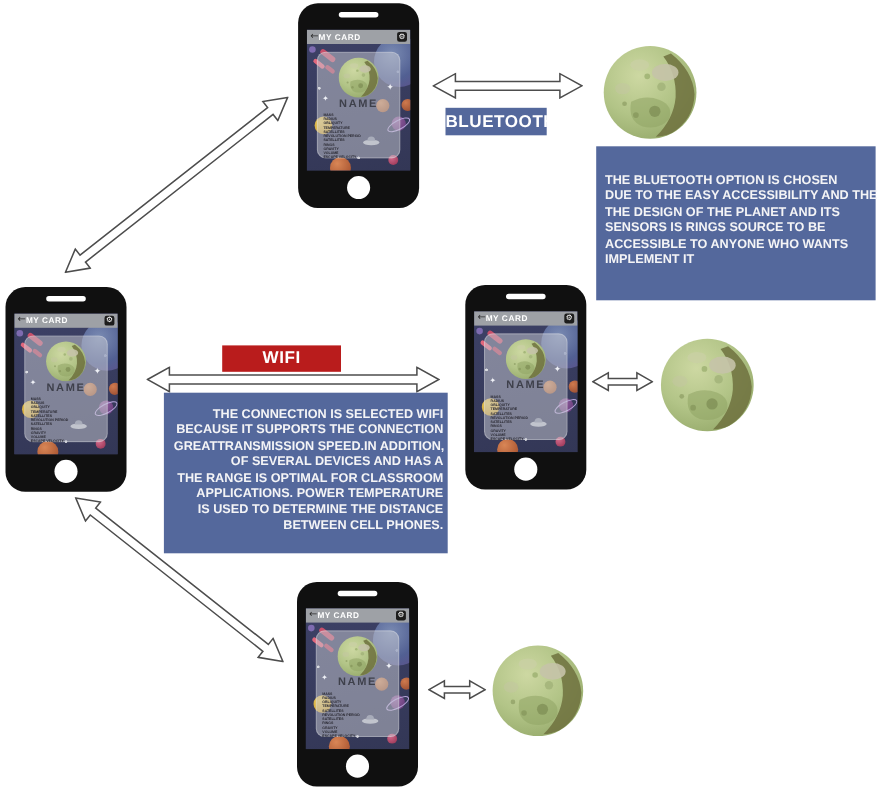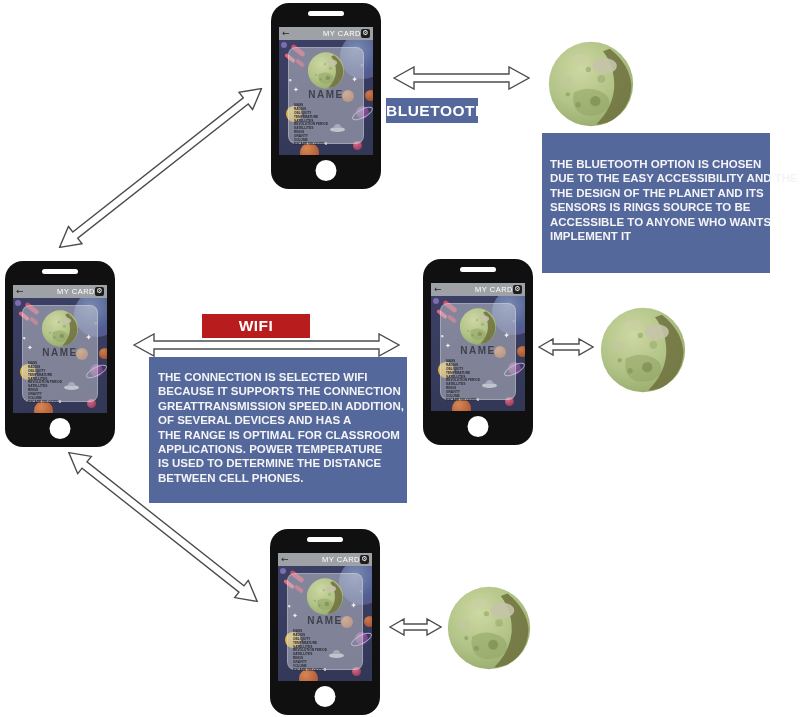--- a/index.html
+++ b/index.html
@@ -4,21 +4,21 @@
 <style>
   html,body{margin:0;padding:0;background:#ffffff;font-family:"Liberation Sans",sans-serif;}
   #canvas{position:relative;width:800px;height:717px;background:#ffffff;overflow:hidden;}
 
   
   .phone{position:absolute;width:110px;height:186px;background:#101010;border-radius:18px;}
   .speaker{position:absolute;top:8px;left:50%;transform:translateX(-50%);width:36px;height:5px;background:#ffffff;border-radius:3px;}
   .screen{position:absolute;top:24px;left:8px;right:8px;bottom:34px;background:#383c5e;overflow:hidden;}
   .appbar{position:absolute;top:0;left:0;right:0;height:13px;background:#9ea1a6;display:flex;align-items:center;padding:0 3px;box-sizing:border-box;z-index:5;}
   .back{color:#2b2b2b;font-size:9px;line-height:13px;font-family:"DejaVu Sans",sans-serif;}
-  .apptitle{flex:1;text-align:right;color:#ffffff;font-size:7.5px;font-weight:normal;letter-spacing:.5px;}
+  .apptitle{flex:1;text-align:left;color:#ffffff;font-size:7.5px;font-weight:bold;letter-spacing:.5px;}
   .gear{width:9px;height:9px;background:#1d1d1d;border-radius:2px;color:#ffffff;font-size:7px;line-height:9px;text-align:center;font-family:"DejaVu Sans",sans-serif;}
   .space{position:absolute;top:13px;left:0;right:0;bottom:0;
     background-image:
       radial-gradient(circle 1px at 12% 35%, rgba(255,255,255,.9) 0 1px, transparent 1.5px),
       radial-gradient(circle 1px at 88% 22%, rgba(255,255,255,.8) 0 1px, transparent 1.5px),
       radial-gradient(circle 1px at 50% 90%, rgba(255,255,255,.7) 0 1px, transparent 1.5px),
       linear-gradient(165deg,#3c4065,#333756);}
   .space i{position:absolute;display:block;}
   .streak{border-radius:4px;transform:rotate(38deg);}
   .s1{left:11px;top:8px;width:16px;height:5px;background:#c7506b;}
@@ -64,26 +64,26 @@
   .arrow polygon{fill:#ffffff;stroke:#4d4d4d;stroke-width:1.4;stroke-linejoin:miter;}
   .arrow--diag-top{left:31px;top:156px;transform:rotate(-38.2deg);}
   .arrow--bt{left:393px;top:66px;}
   .arrow--wifi{left:133px;top:333px;}
   .arrow--diag-bottom{left:42px;top:515px;transform:rotate(38.3deg);}
   .arrow--moon-right{left:538px;top:337px;}
   .arrow--moon-bottom{left:389px;top:617px;}
 
   
   .conn-label{position:absolute;color:#ffffff;font-weight:bold;text-align:center;letter-spacing:.5px;}
-  .label--bluetooth{left:386px;top:98px;width:92px;height:25px;font-size:15.5px;line-height:25px;}
+  .label--bluetooth{left:405px;top:98px;width:92px;height:25px;font-size:15.5px;line-height:25px;}
   .label--wifi{left:202px;top:314px;width:108px;height:24px;font-size:15.5px;line-height:24px;}
   .note{position:absolute;color:#f4f4f6;font-weight:bold;font-size:11.5px;line-height:1.25;box-sizing:border-box;}
   .note div{white-space:nowrap;}
-  .note--bluetooth{left:542px;top:133px;width:228px;height:140px;padding:24px 4px 0 8px;}
-  .note--wifi{left:149px;top:357px;width:258px;height:146px;padding:13px 4px 0 9px;}
+  .note--bluetooth{left:542px;top:133px;width:254px;height:140px;padding:24px 4px 0 8px;}
+  .note--wifi{left:149px;top:357px;width:258px;height:146px;padding:13px 4px 0 9px;text-align:right;}
 </style>
 </head>
 <body>
 
 <svg width="0" height="0" style="position:absolute" aria-hidden="true">
   <defs>
     <radialGradient id="moonGrad" cx="38%" cy="32%" r="78%">
       <stop offset="0%" stop-color="#cdd8a2"></stop>
       <stop offset="55%" stop-color="#b2c487"></stop>
       <stop offset="100%" stop-color="#94a869"></stop>

